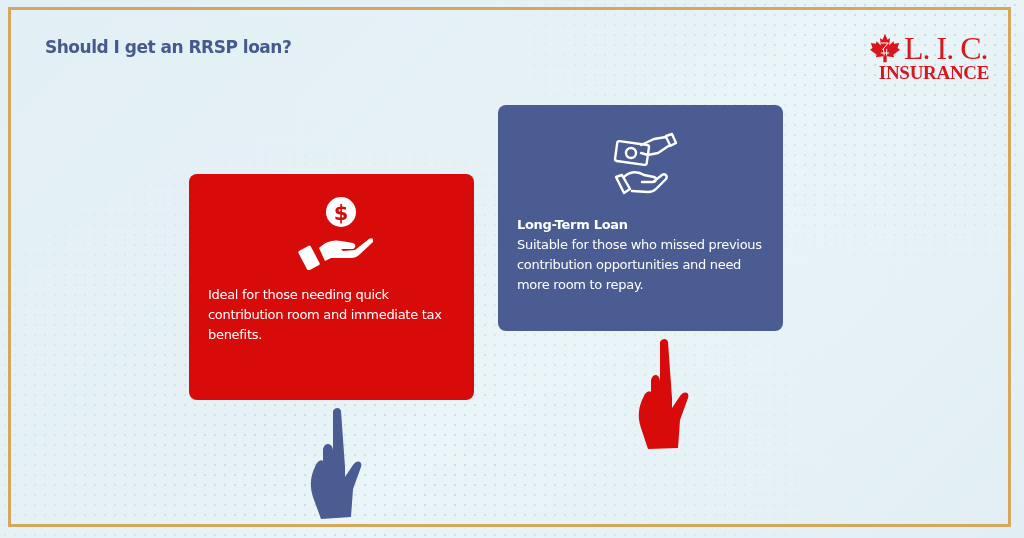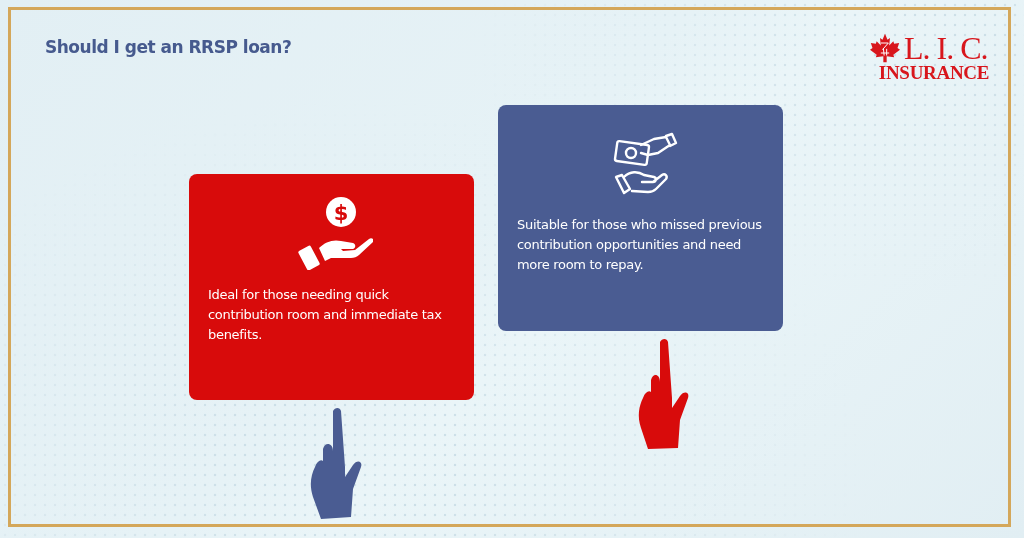--- a/index.html
+++ b/index.html
@@ -95,20 +95,21 @@
 <div class="card card-blue">
   <svg class="icon" viewBox="0 0 70 70" fill="none" stroke="#fff" stroke-width="2.4" stroke-linejoin="round" stroke-linecap="round">
     <rect x="6" y="12" width="32" height="20" rx="2" transform="rotate(8 22 22)"></rect>
     <circle cx="21" cy="22" r="5"></circle>
     <path d="M31 14 L44 8 L56 6 L60 14 L48 22 L38 24 L31 22"></path>
     <path d="M56 5 L62 3 L66 12 L60 15"></path>
     <path d="M6 46 L12 44 L20 58 L14 62 Z"></path>
     <path d="M14 46 C20 40 28 40 34 44 L44 46 C47 47 46 51 43 51 L32 51 M43 51 L52 44 C55 42 58 45 56 48 L46 58 C44 60 41 61 38 61 L22 60"></path>
   </svg>
   <div class="card-body">
+    <div class="card-title">Long-Term Loan</div>
     <div class="card-text">Suitable for those who missed previous contribution opportunities and need more room to repay.</div>
   </div>
 </div>
 
 <svg class="pointer pointer-blue" viewBox="0 0 64 116">
   <path fill="#4a5c92" d="M28 6 C30 2 35 2 36 6 L40 62 L40 72 L48 60 C52 54 58 56 56 62 L48 84 L46 112 L16 114 L8 92 C4 80 6 70 10 62 C12 56 16 54 18 56 L18 44 C20 36 28 38 28 46 Z"></path>
 </svg>
 <svg class="pointer pointer-red" viewBox="0 0 62 112">
   <path fill="#d80b0b" d="M27 4 C29 0 34 0 35 4 L39 60 L39 70 L47 58 C51 52 57 54 55 60 L47 82 L45 110 L15 111 L8 90 C4 78 6 68 10 60 C12 54 16 52 18 54 L18 42 C20 34 27 36 27 44 Z"></path>
 </svg>

